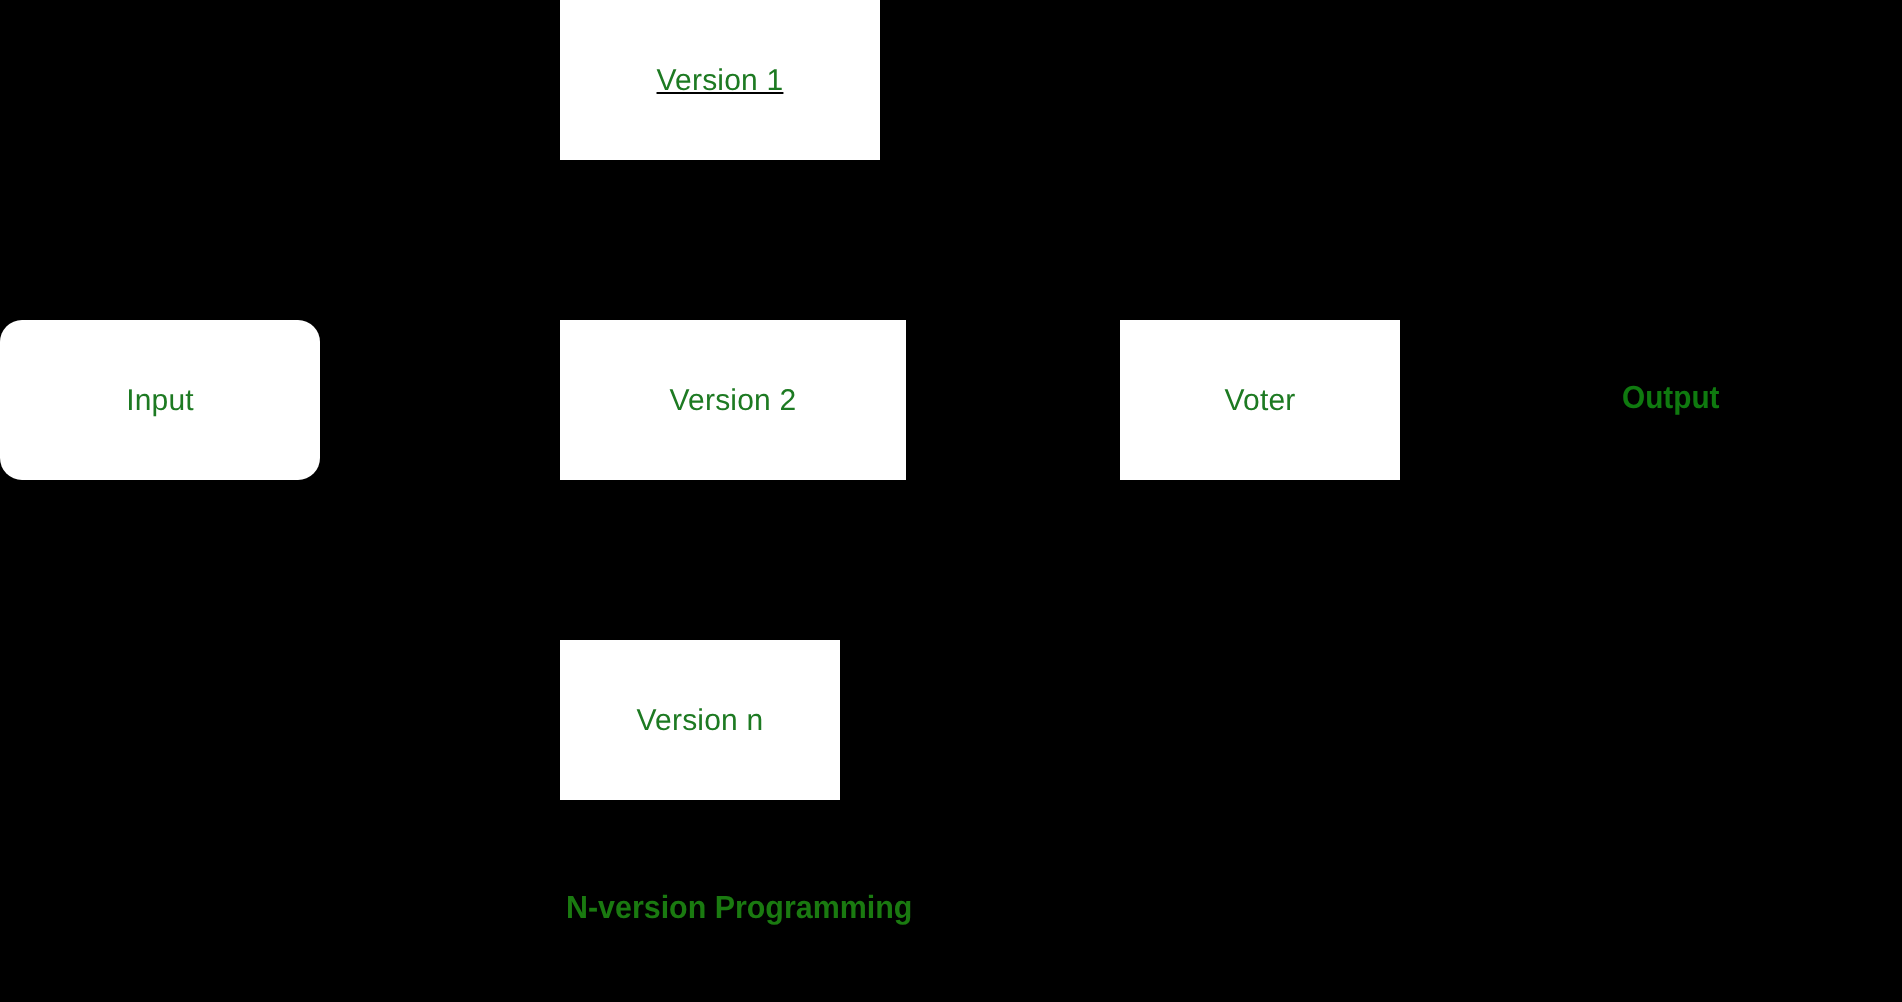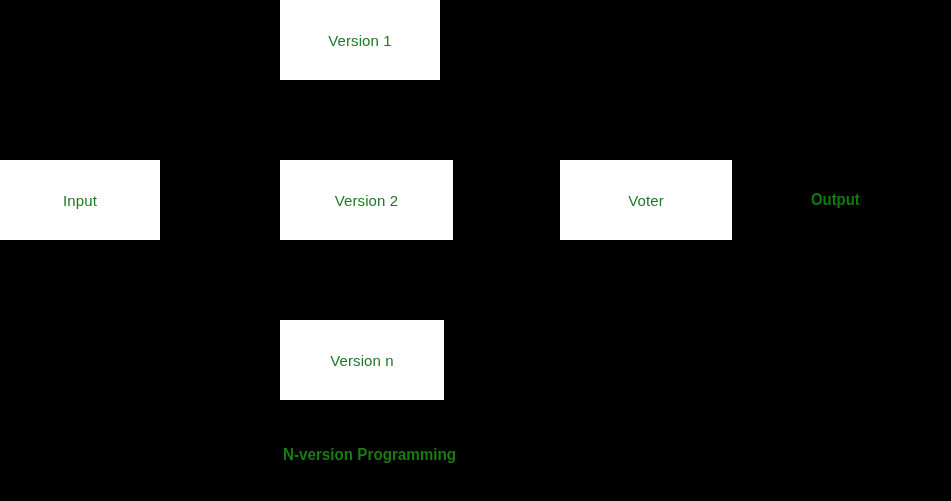--- a/index.html
+++ b/index.html
@@ -81,37 +81,37 @@
         <path d="M160,200 L280,200"></path>
         <path d="M160,200 L220,200 L220,360 L280,360"></path>
         <path d="M440,40 L500,40 L500,200 L560,200"></path>
         <path d="M440,200 L560,200"></path>
         <path d="M440,360 L500,360 L500,200 L560,200"></path>
         <path d="M720,200 L806,200"></path>
       </g>
     </svg>
   </div>
 
-  <div class="node" style="left:0px; top:160px; width:160px; height:80px;">
+  <div class="node" style="left:0px; top:160px; width:160px; height:80px;border-radius:11px;">
     <span class="node-label">Input</span>
   </div>
 
-  <div class="node" style="left:280px; top:0px; width:160px; height:80px;">
+  <div class="node" style="left:280px; top:0px; width:160px; height:80px;text-decoration:underline;">
     <span class="node-label">Version 1</span>
   </div>
 
   <div class="node" style="left:280px; top:160px; width:173px; height:80px;">
     <span class="node-label">Version 2</span>
   </div>
 
-  <div class="node" style="left:280px; top:320px; width:164px; height:80px;">
+  <div class="node" style="left:280px; top:320px; width:140px; height:80px;">
     <span class="node-label">Version n</span>
   </div>
 
-  <div class="node" style="left:560px; top:160px; width:172px; height:80px;">
+  <div class="node" style="left:560px; top:160px; width:140px; height:80px;">
     <span class="node-label">Voter</span>
   </div>
 
   <span class="free-label" style="left:811px; top:192px;">Output</span>
 
   <span class="caption" style="left:283px; top:447px;">N-version Programming</span>
 
 </div>
 
 </body></html>

